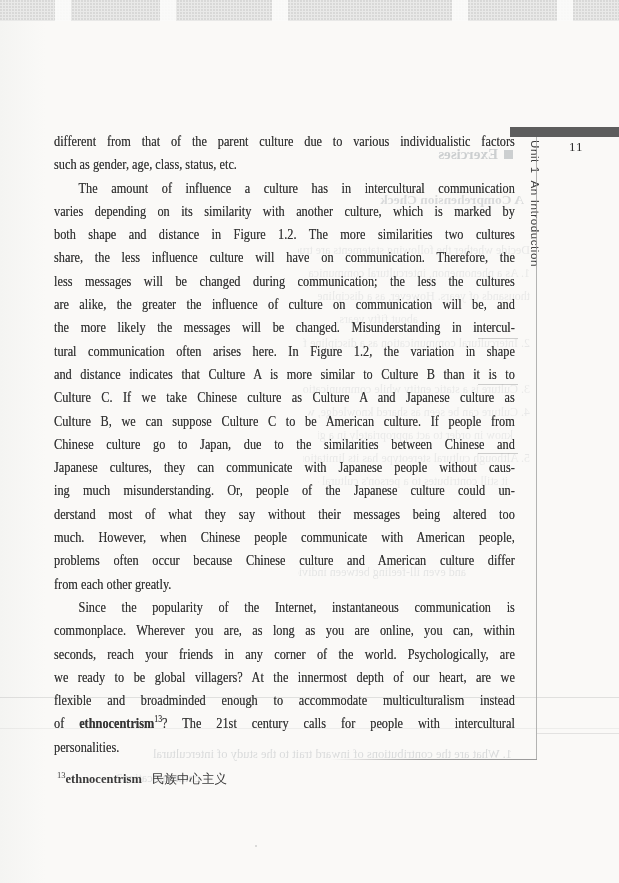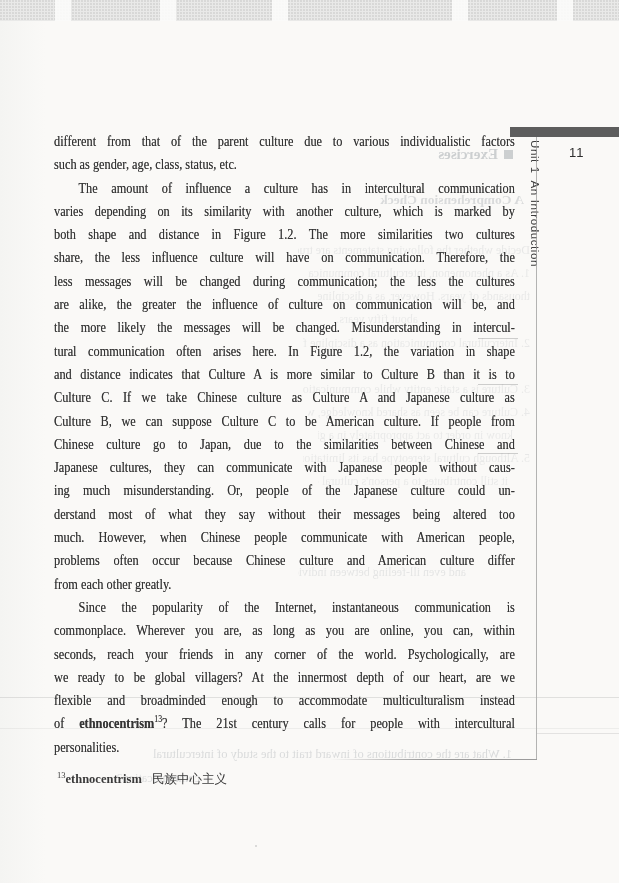--- a/index.html
+++ b/index.html
@@ -2,21 +2,21 @@
 <html><head>
 <meta charset="utf-8">
 <style>
   html,body{margin:0;padding:0;background:#ffffff;}
   .page{position:relative;width:619px;height:883px;background:linear-gradient(90deg,#f4f4f2 0,#faf9f7 45px,#faf9f7 100%);overflow:hidden;font-family:"Liberation Serif",serif;}
   
   .band{position:absolute;left:0;top:0;width:619px;height:21px;background-color:#e9e9e8;background-image:radial-gradient(circle at 1px 1px,rgba(195,195,195,.45) .7px,transparent 1.1px);background-size:3px 3px;}
   .streak{position:absolute;top:0;height:21px;width:16px;background:rgba(252,252,251,.9);}
   
   .tab-bar{position:absolute;left:510px;top:127px;width:109px;height:10px;background:#5d5d5d;}
-  .page-num{position:absolute;left:569px;top:145px;font-family:Liberation Sans, sans-serif;font-size:13px;color:#2e2e2e;letter-spacing:1px;}
+  .page-num{position:absolute;left:569px;top:139px;font-family:Liberation Serif, serif;font-size:13px;color:#2e2e2e;letter-spacing:1px;}
   .side-label{position:absolute;left:529px;top:140px;writing-mode:vertical-rl;font-family:"Liberation Sans",sans-serif;font-size:11.5px;letter-spacing:.6px;color:#3c3c3c;white-space:pre;}
   
   .frame-right{position:absolute;left:536px;top:137px;width:1px;height:623px;background:#9b9b9b;opacity:.75;}
   .frame-bottom{position:absolute;left:330px;top:759px;width:207px;height:1px;background:linear-gradient(to left,#9b9b9b 55%,rgba(155,155,155,0));}
   .crease{position:absolute;left:0;width:619px;height:1px;background:#aaa;}
   .speck{position:absolute;left:255px;top:845px;width:2px;height:2px;background:#cfcfcf;border-radius:50%;}
   
   .textblock{position:absolute;left:54px;top:130px;width:562px;transform:scaleX(.82);transform-origin:0 0;color:#343434;text-shadow:0 0 .4px rgba(70,70,70,.7);}
   .line{box-sizing:border-box;height:23.3px;line-height:23.3px;font-size:15px;text-align:justify;text-align-last:justify;white-space:nowrap;}
   .line.para-end{text-align-last:left;}

